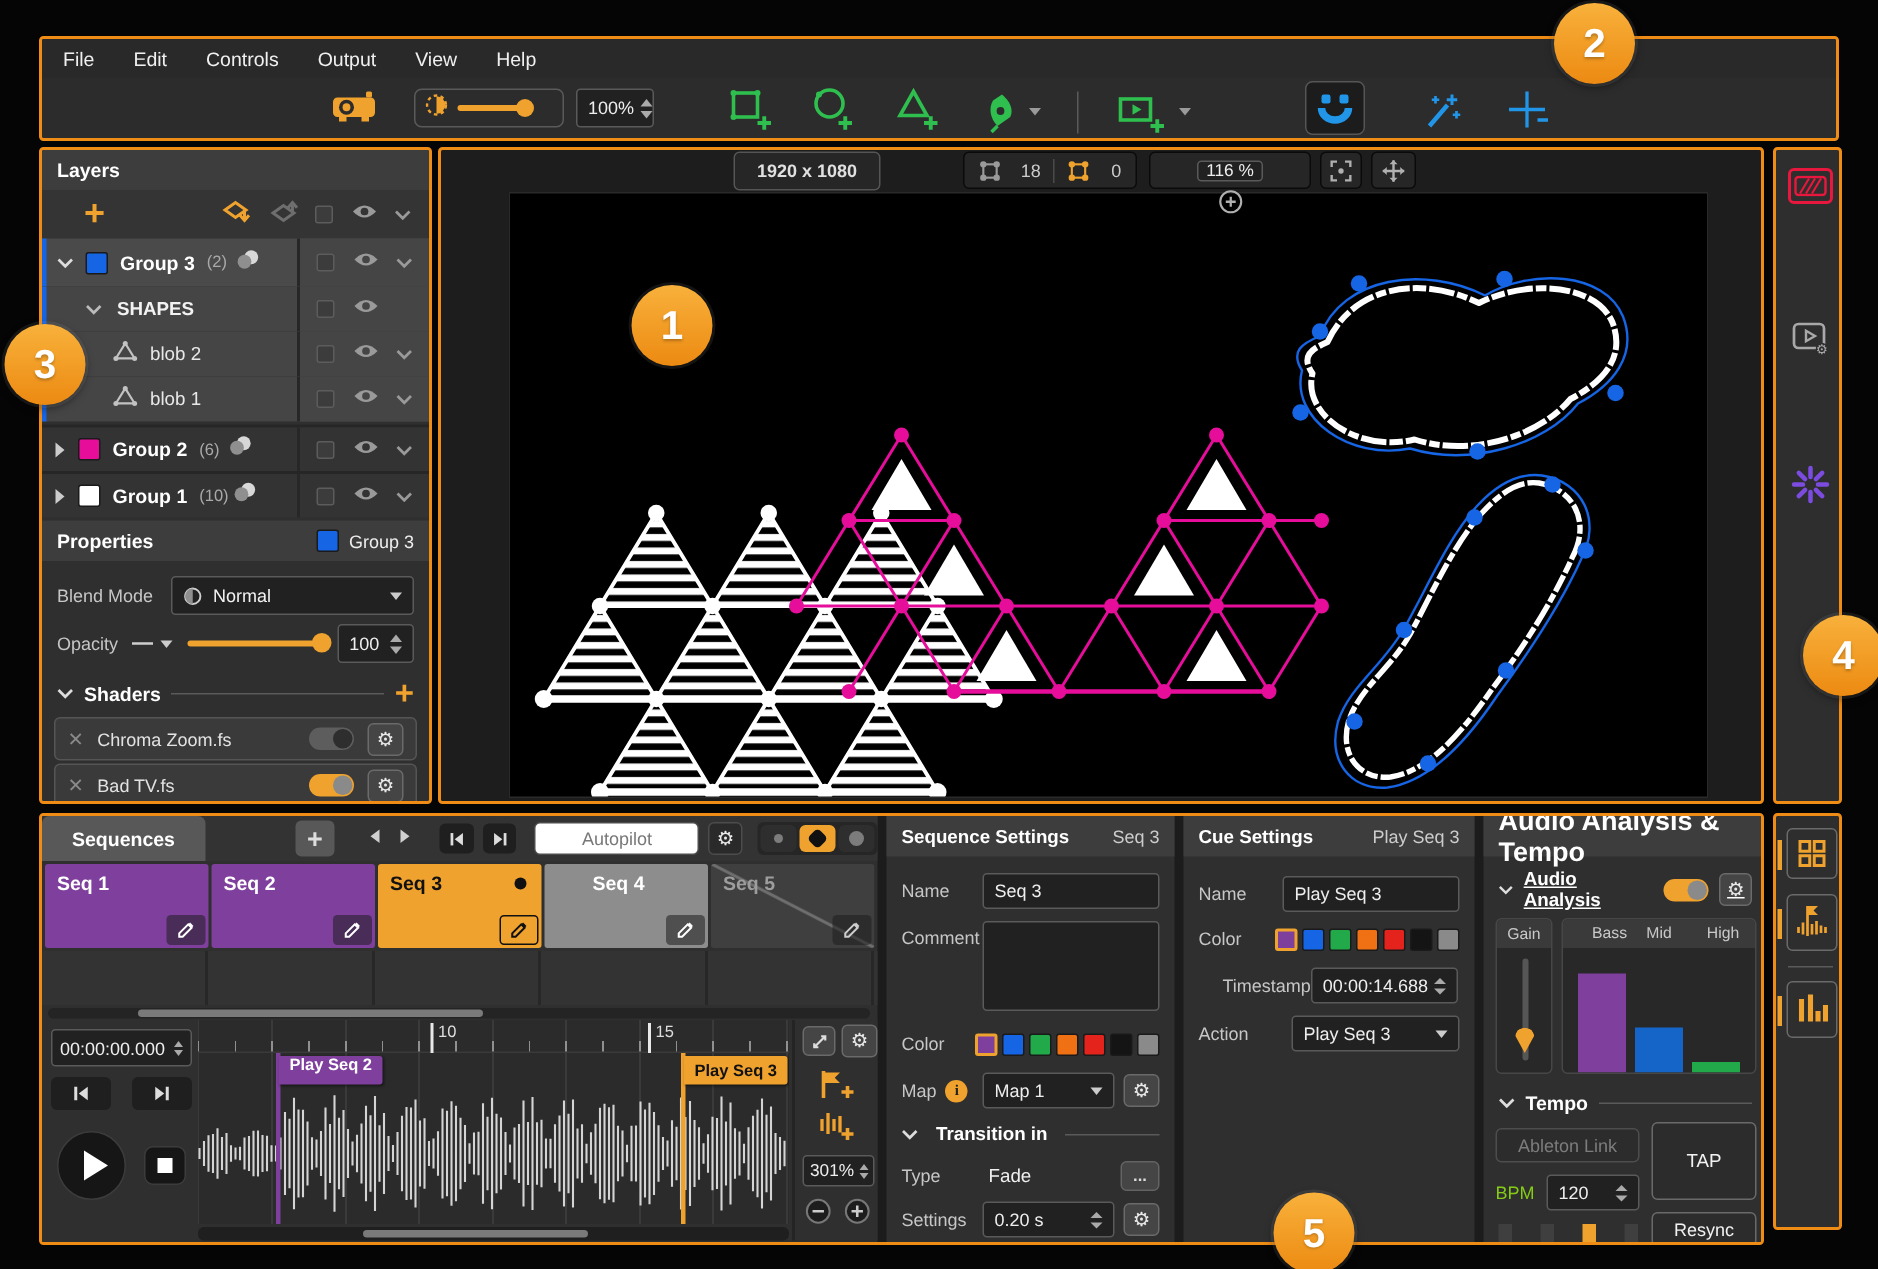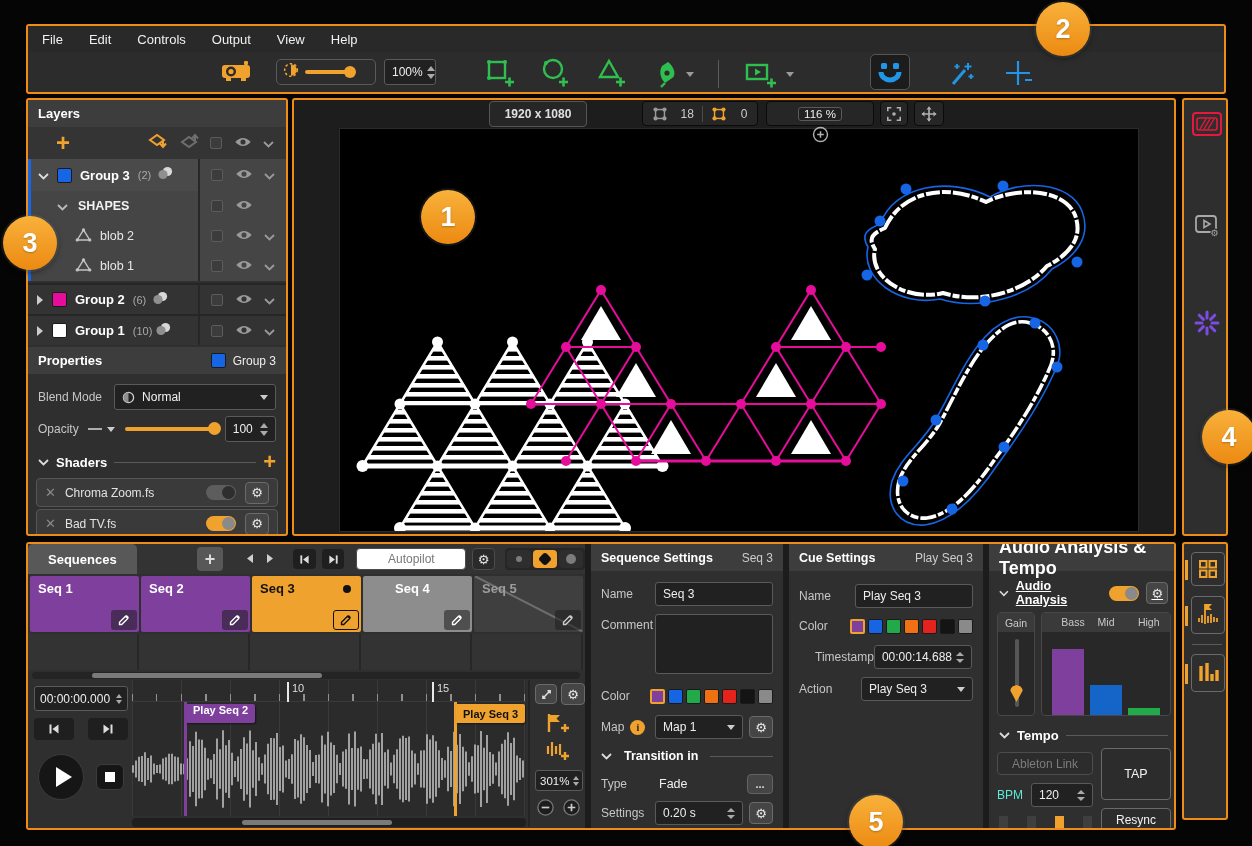--- a/index.html
+++ b/index.html
@@ -871,21 +871,21 @@
       <span style="font-size:13px;">Tempo</span>
       <span class="line"></span>
     </div>
     <div class="btn" style="position:absolute;left:8px;top:208px;width:96px;height:23px;background:#2c2c2c;border:1px solid #4d4d4d;color:#7c7c7c;font-size:12px;">
       <span>Ableton Link</span>
     </div>
     <div class="btn" style="position:absolute;left:112px;top:204px;width:70px;height:52px;background:#2c2c2c;border:1px solid #6a6a6a;color:#f2f2f2;font-size:12.5px;">
       <span>TAP</span>
     </div>
     <div class="rowline" style="top:238px;height:26px;padding:0 0 0 8px;width:110px;">
-      <span class="lbl" style="color:#5eead4;text-align:right;">BPM</span>
+      <span class="lbl" style="color:#84cc16;text-align:right;">BPM</span>
       <div class="input" style="margin-left:8px;width:62px;height:24px;">
           <span>120</span>
           <span class="spin">
             <i class="up" style="border-bottom-width:4px;"></i>
             <i class="dn" style="border-top-width:4px;"></i>
           </span>
         </div>
     </div>
     <div class="abs" style="left:10px;top:272px;display:flex;gap:19px;">
       <span style="width:9px;height:22px;background:#3f3f3f;"></span>

